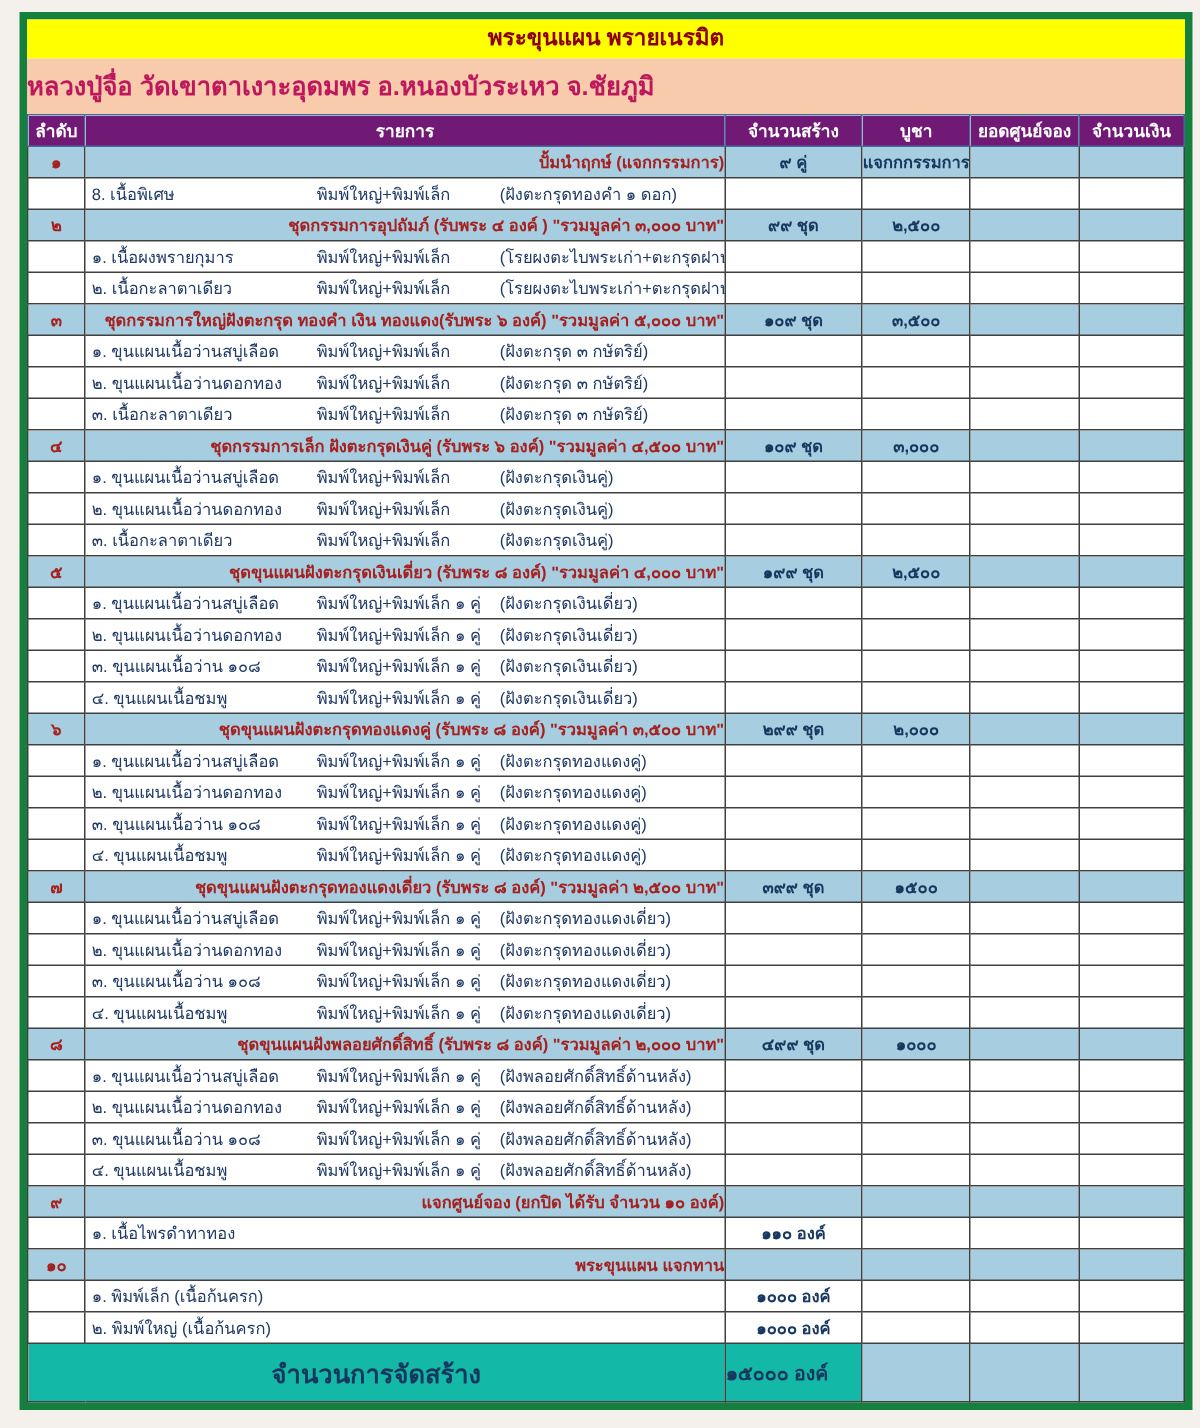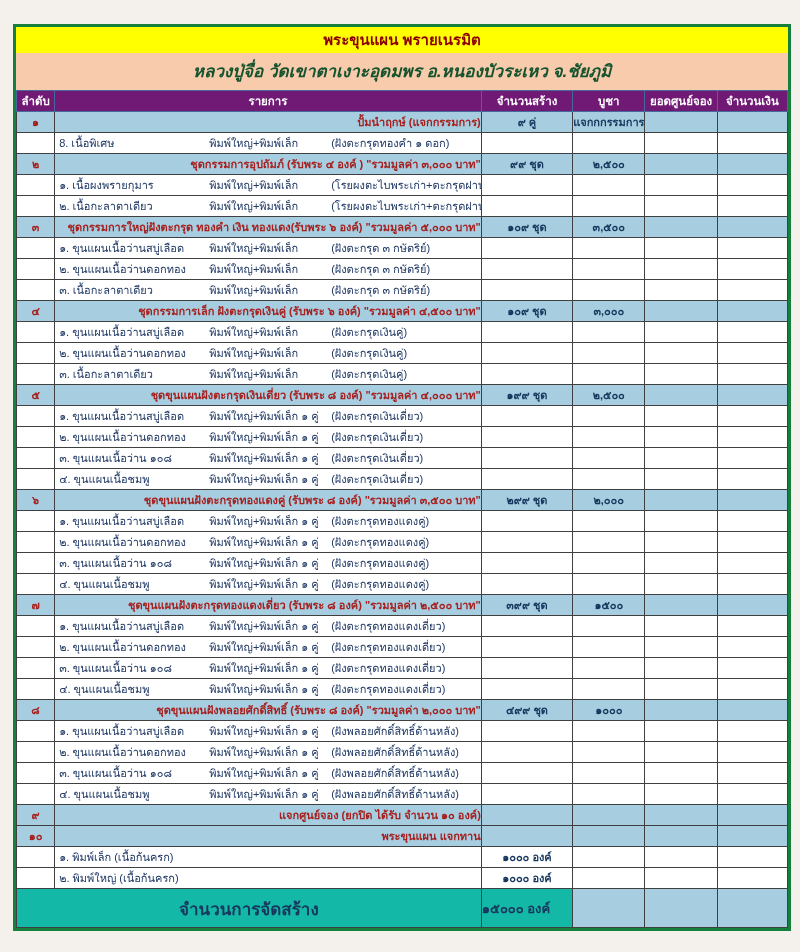--- a/index.html
+++ b/index.html
@@ -3,42 +3,42 @@
 <meta charset="utf-8">
 <style>
   html,body{margin:0;padding:0;}
   body{
     width:800px;height:952px;
     background:#f4f0ec;
     font-family:"Liberation Sans","DejaVu Sans",sans-serif;
     position:relative;
   }
   .sheet{
-    position:absolute;left:13px;top:24px;width:772px;
-    border:3px solid #15803d;
+    position:absolute;left:13px;top:8px;width:772px;
+    border:5px solid #15803d;
     background:#ffffff;
     box-sizing:content-box;
   }
   .banner-yellow{
     background:#ffff00;
     color:#8b0000;
     font-weight:bold;
     font-size:15px;
     text-align:center;
     height:26px;line-height:26px;
     white-space:nowrap;overflow:hidden;
   }
   .banner-peach{
     background:#f8cbad;
-    color:#14532d;
+    color:#be185d;
     font-weight:bold;
     font-size:17px;
-    text-align:center;
+    text-align:left;
     height:37px;line-height:37px;
-    white-space:nowrap;overflow:hidden;font-style:italic;
+    white-space:nowrap;overflow:hidden;
   }
   table{border-collapse:collapse;width:100%;table-layout:fixed;}
   th{
     background:#701a75;color:#ffffff;
     font-size:11.5px;font-weight:bold;
     height:20px;padding:0;
     border:1px solid #46689a;
     white-space:nowrap;overflow:hidden;
   }
   td{
@@ -511,20 +511,34 @@
           <td></td>
         </tr>
         <tr class="group-row">
           <td class="seq">๙</td>
           <td class="title">แจกศูนย์จอง  (ยกปิด  ได้รับ จำนวน ๑๐ องค์)</td>
           <td class="made"></td>
           <td class="price"></td>
           <td></td>
           <td></td>
         </tr>
+        <tr class="item-row">
+          <td class="seq"></td>
+          <td>
+            <div class="itemline">
+              <span class="name">๑. เนื้อไพรดำทาทอง</span>
+              <span class="detail"></span>
+              <span class="note"></span>
+            </div>
+          </td>
+          <td class="made">๑๑๐ องค์</td>
+          <td></td>
+          <td></td>
+          <td></td>
+        </tr>
         <tr class="group-row">
           <td class="seq">๑๐</td>
           <td class="title">พระขุนแผน  แจกทาน</td>
           <td class="made"></td>
           <td class="price"></td>
           <td></td>
           <td></td>
         </tr>
         <tr class="item-row">
           <td class="seq"></td>

